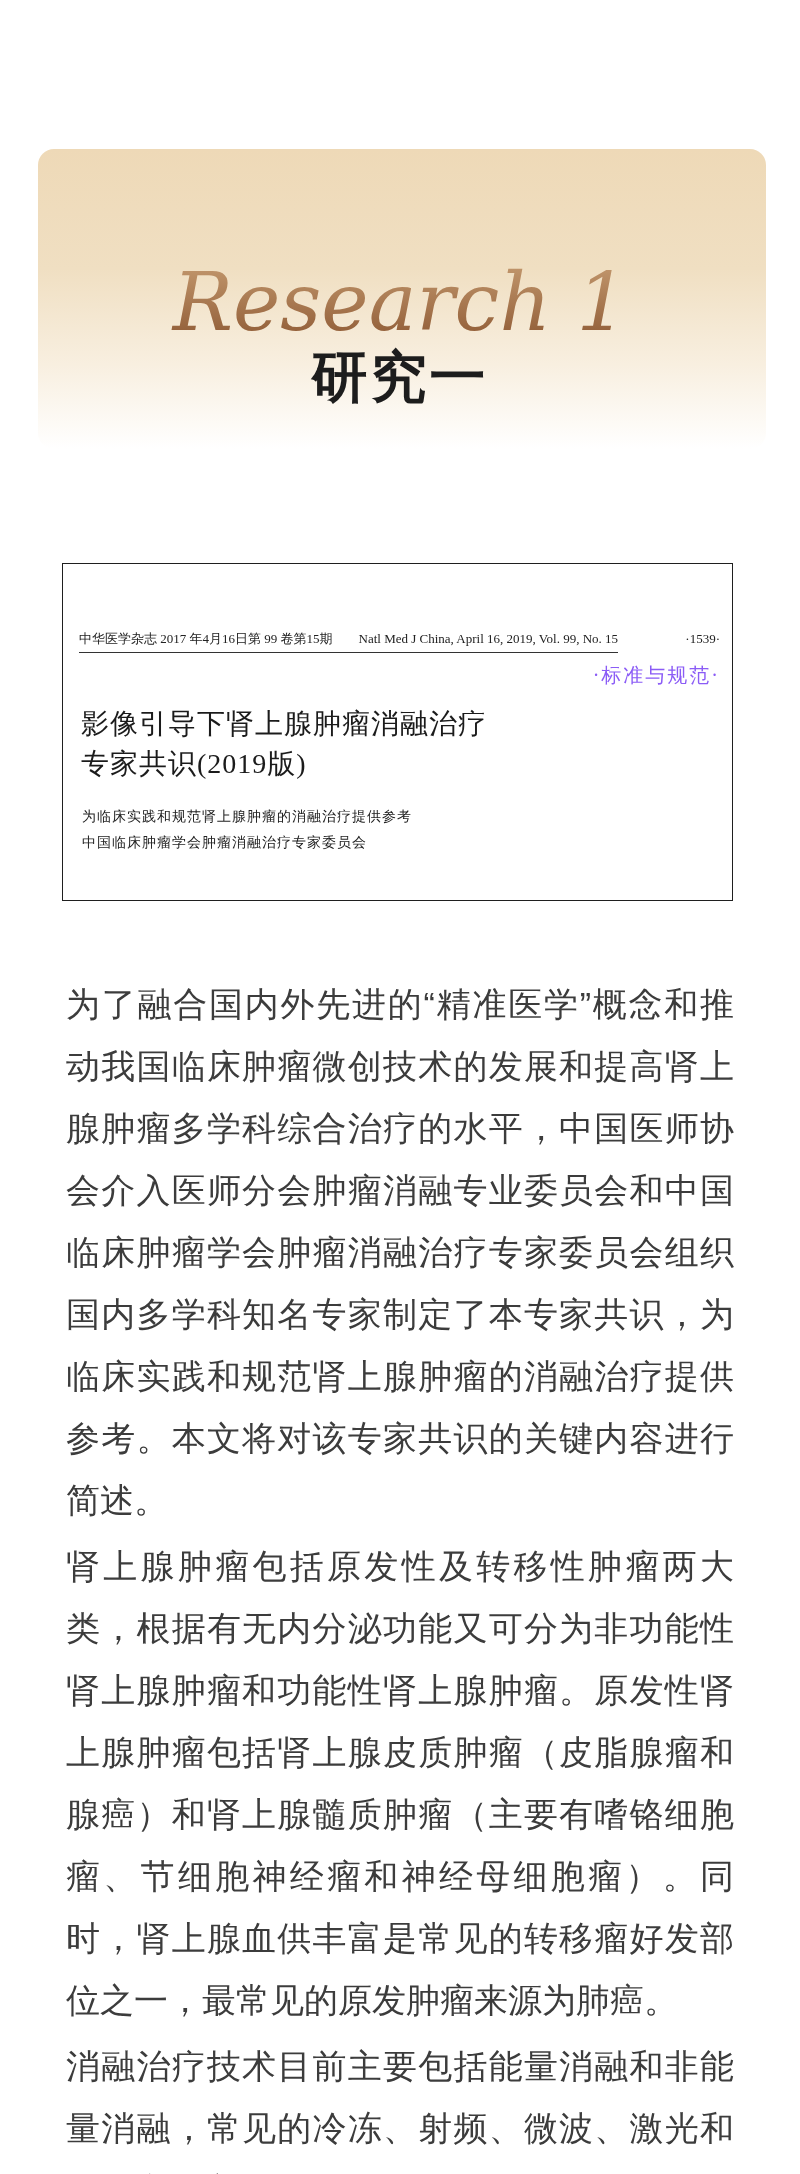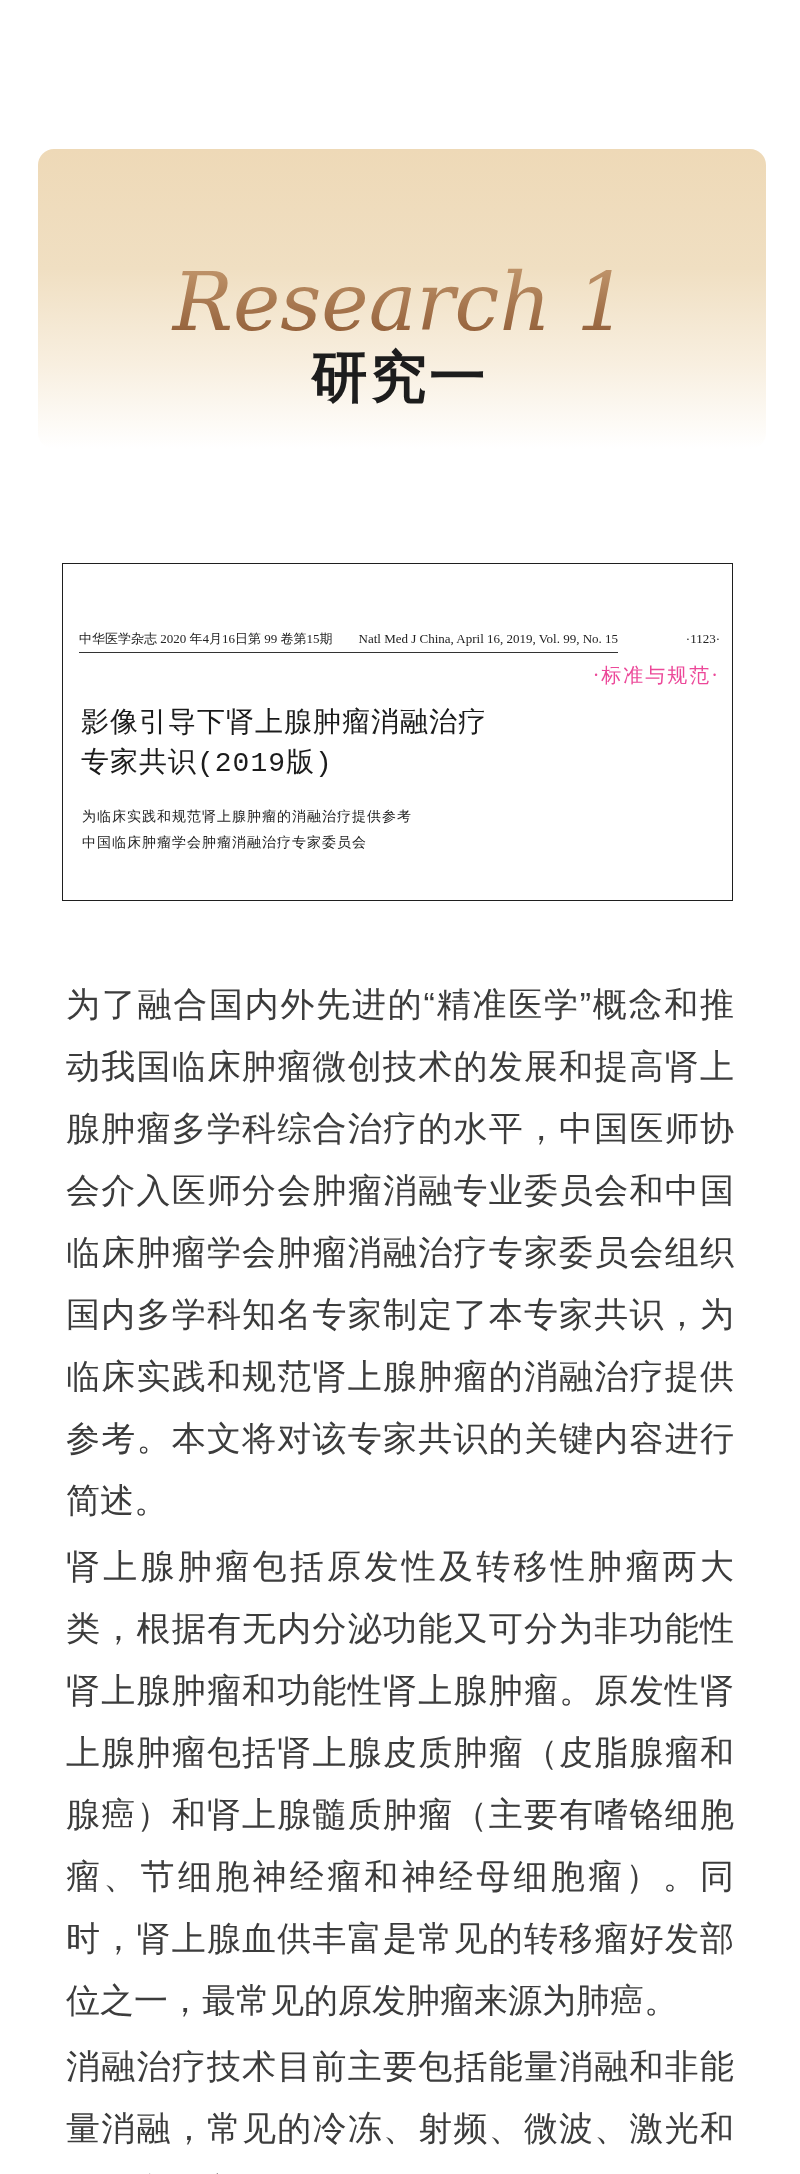--- a/index.html
+++ b/index.html
@@ -75,31 +75,30 @@
     border-bottom: 1px solid #333333;
     padding-bottom: 4px;
   }
   .citation-en { margin-left: 26px; }
   .column-label {
     position: absolute;
     right: 12px;
     top: 98px;
     font-size: 20px;
     letter-spacing: 2px;
-    color: #ec4899;
+    color: #8b5cf6;
   }
   .journal-title {
     position: absolute;
     left: 18px;
     top: 140px;
     font-size: 28px;
     line-height: 40px;
     letter-spacing: 1px;
     color: #1b1b1b;
-    font-family: Liberation Mono, monospace;
   }
   .journal-authors {
     position: absolute;
     left: 19px;
     top: 240px;
     font-size: 14px;
     line-height: 26px;
     letter-spacing: 1px;
     color: #222222;
   }
@@ -132,23 +131,23 @@
     </defs>
     <text x="400" y="100" text-anchor="middle" font-family="DejaVu Serif, Liberation Serif, serif" font-style="italic" font-size="80" fill="url(#gold)">Research 1</text>
   </svg>
 </div>
 
 <div class="cn-title">研究一</div>
 
 <div class="journal-card">
   <div class="journal-head">
     <span class="citation">
-      <span>中华医学杂志 2020 年4月16日第 99 卷第15期</span><span class="citation-en">Natl Med J China, April 16, 2019, Vol. 99, No. 15</span>
+      <span>中华医学杂志 2017 年4月16日第 99 卷第15期</span><span class="citation-en">Natl Med J China, April 16, 2019, Vol. 99, No. 15</span>
     </span>
-    <span>·1123·</span>
+    <span>·1539·</span>
   </div>
 
   <div class="column-label">·标准与规范·</div>
 
   <div class="journal-title">
     <div>影像引导下肾上腺肿瘤消融治疗</div>
     <div>专家共识(2019版)</div>
   </div>
 
   <div class="journal-authors">

